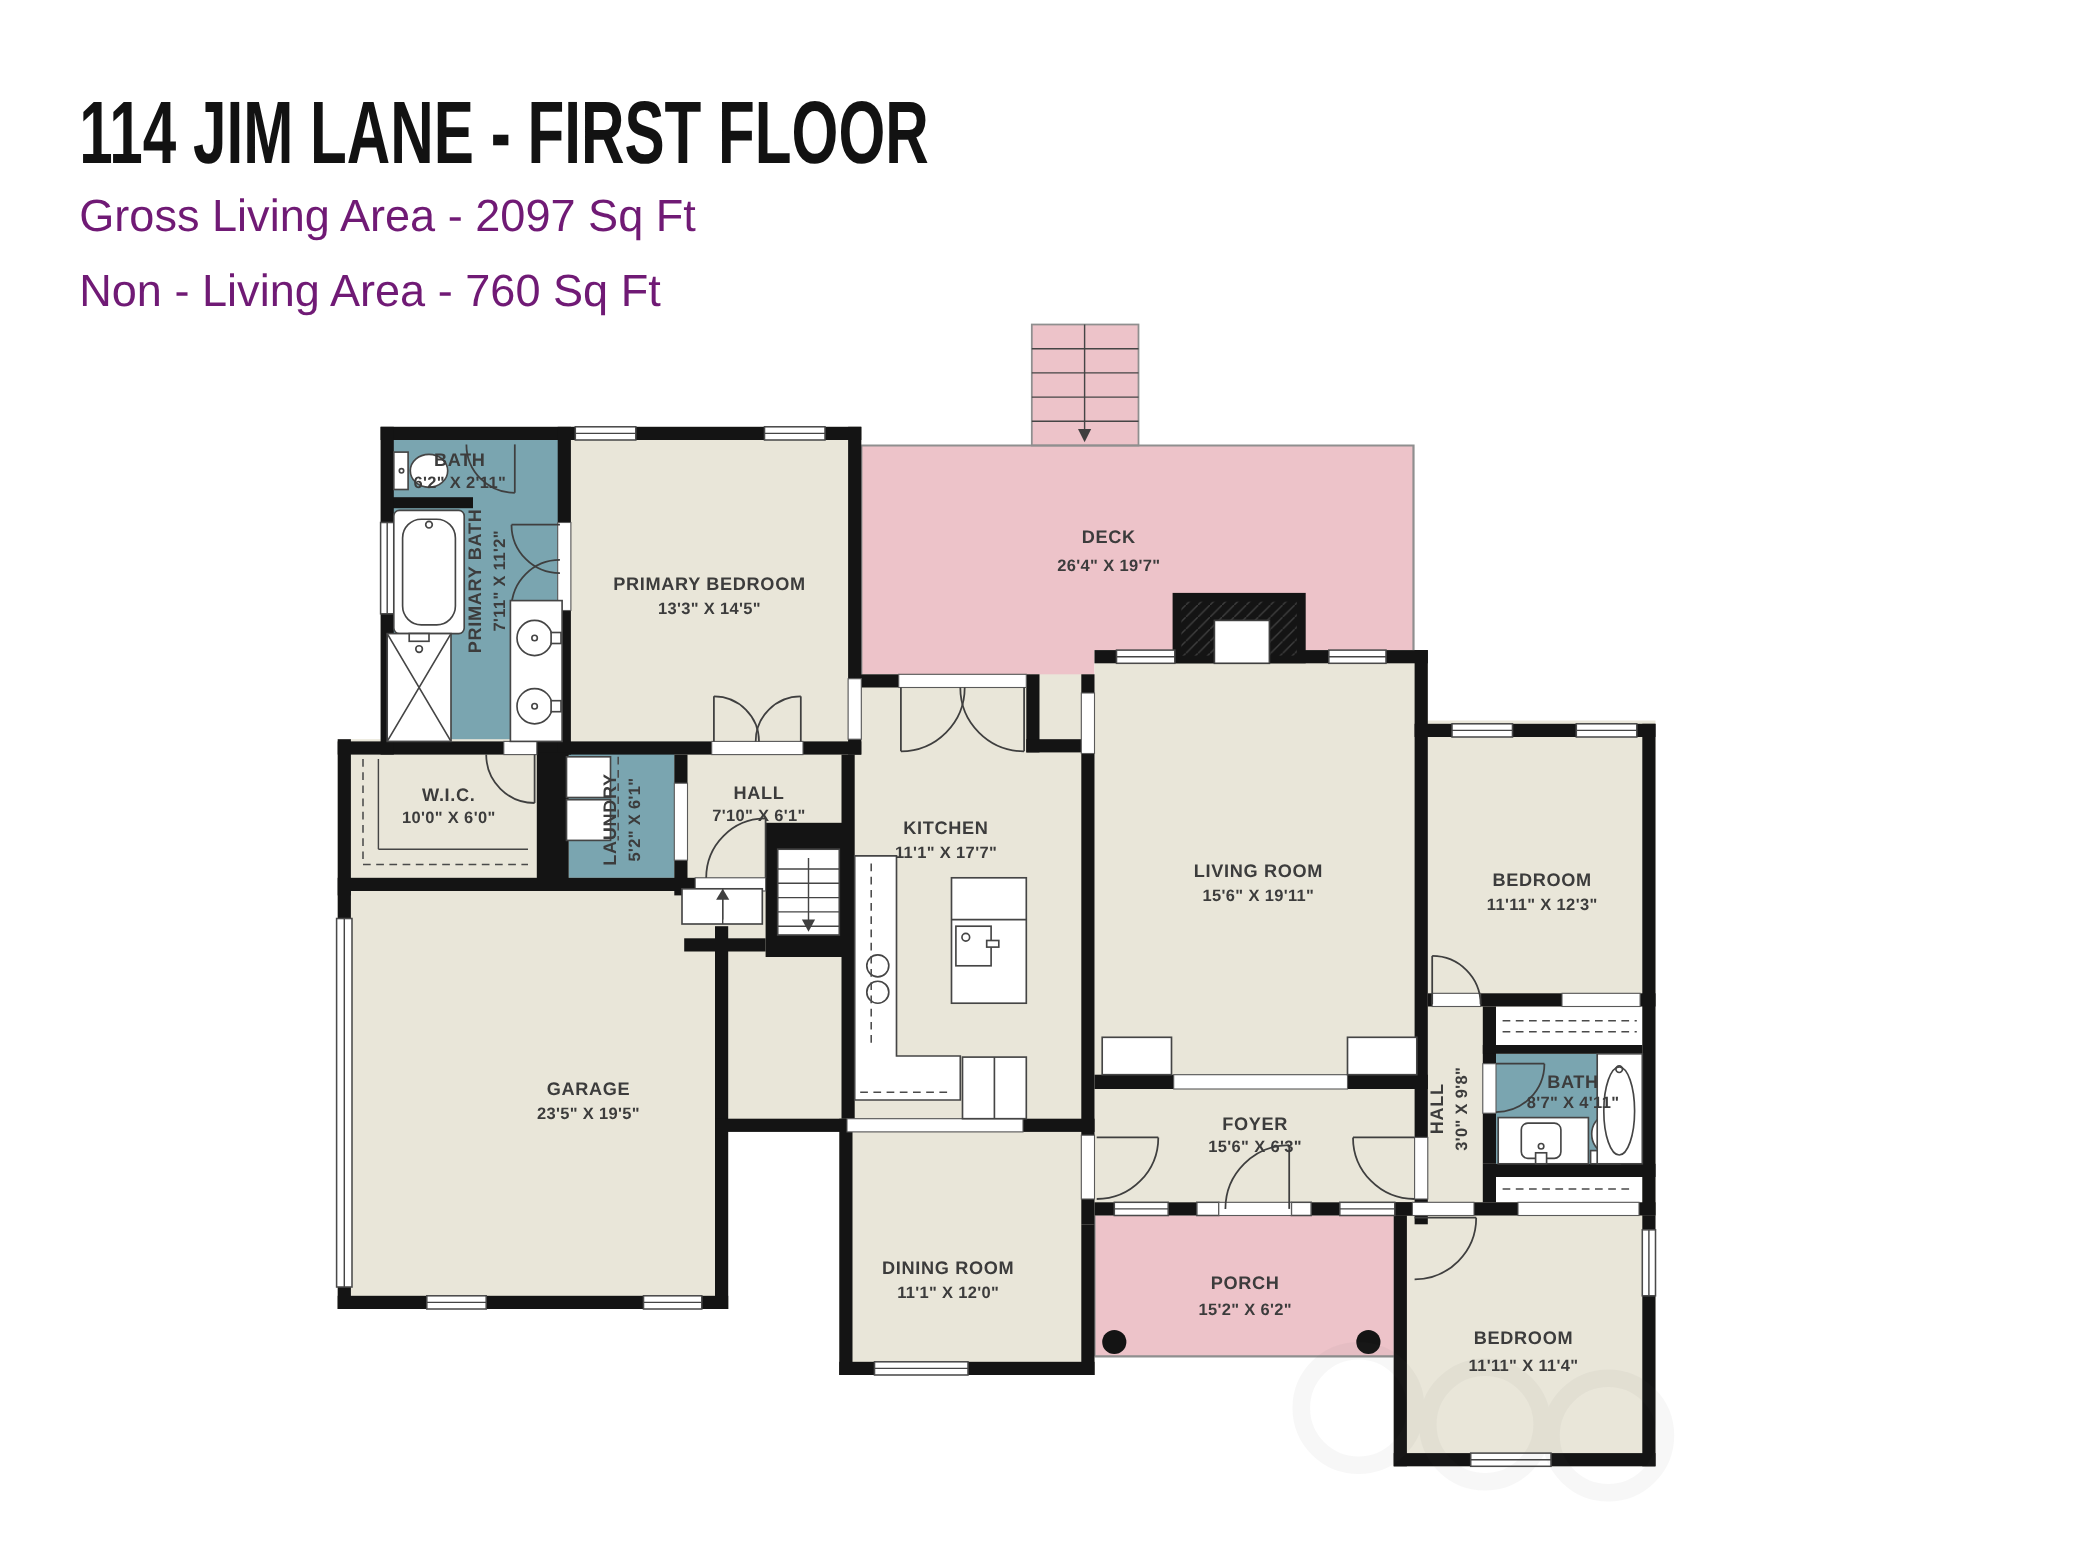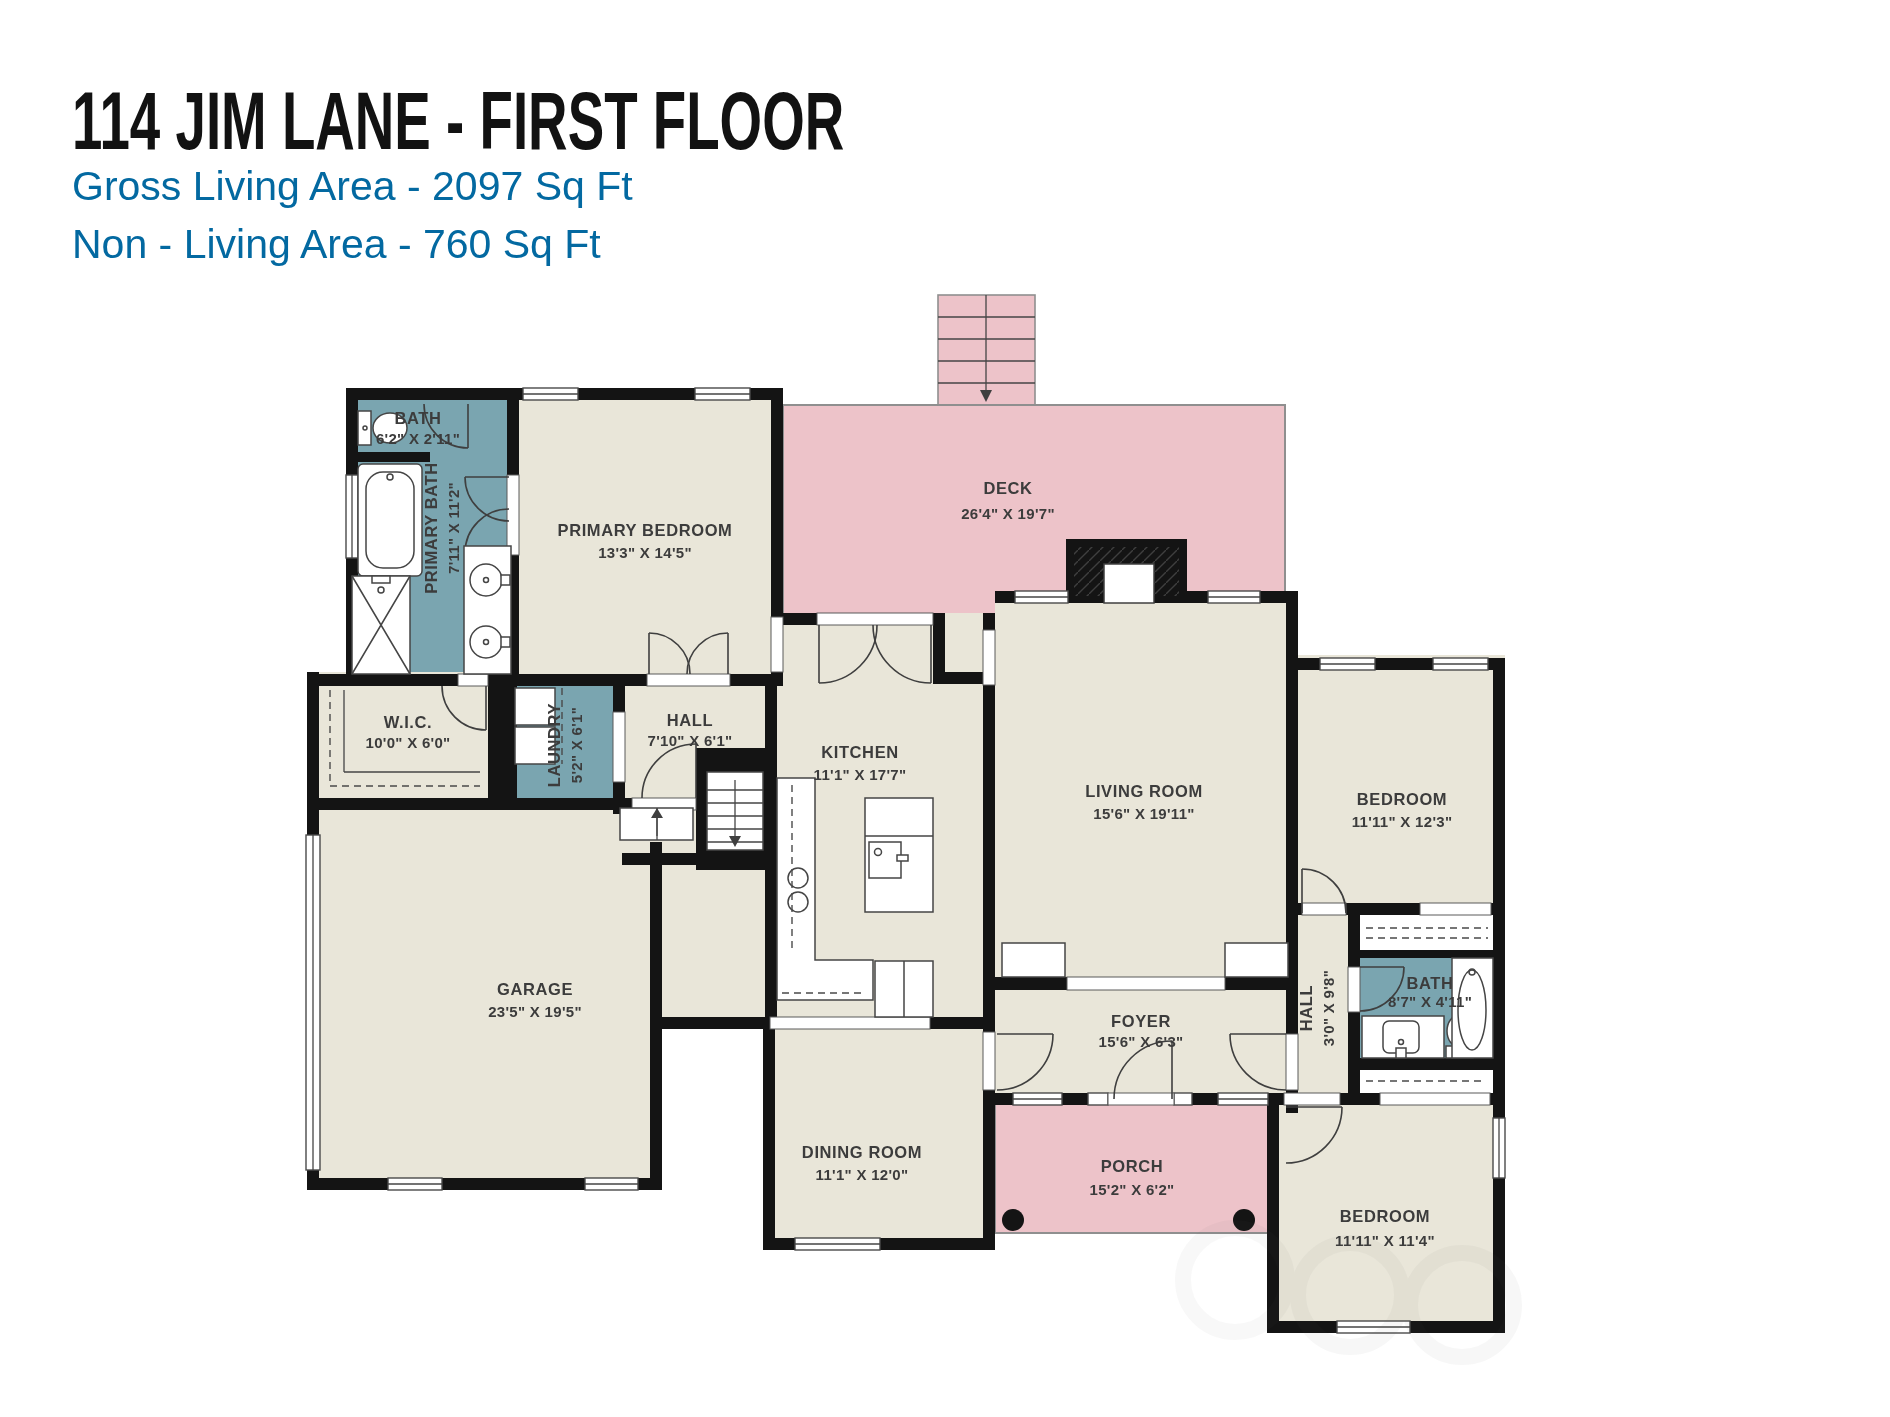--- a/index.html
+++ b/index.html
@@ -1,21 +1,21 @@
 <!DOCTYPE html>
 <html><head>
 <meta charset="utf-8">
 <style>
   html,body{margin:0;padding:0;background:#ffffff;}
   body{width:1890px;height:1417px;position:relative;overflow:hidden;
        font-family:"Liberation Sans", sans-serif;}
   .header{position:absolute;left:72px;top:75px;color:#121212;}
   .plan-title{font-size:72px;font-weight:bold;letter-spacing:0px;white-space:nowrap;
       transform:scaleX(0.76) scaleY(1.12);transform-origin:left top;color:#121212;}
-  .plan-sub{font-size:41px;font-weight:400;color:#0369a1;line-height:1.42;}
+  .plan-sub{font-size:41px;font-weight:400;color:#701a75;margin-top:10px;line-height:1.42;}
   svg{position:absolute;left:0;top:0;}
   svg text{font-family:"Liberation Sans", sans-serif;fill:#3c3c3c;}
   .rname{font-size:16.5px;font-weight:bold;letter-spacing:0.6px;}
   .rdims{font-size:15px;font-weight:bold;letter-spacing:0.3px;}
   .wall{fill:#141414;}
   .fixt{fill:#ffffff;stroke:#454545;stroke-width:1.5;}
   .fixl{fill:none;stroke:#454545;stroke-width:1.5;}
   .thin{stroke:#454545;stroke-width:1.3;fill:none;}
   .win{fill:#ffffff;stroke:#4a4a4a;stroke-width:1.4;}
   .thr{fill:#ffffff;stroke:#5a5a5a;stroke-width:1;}

